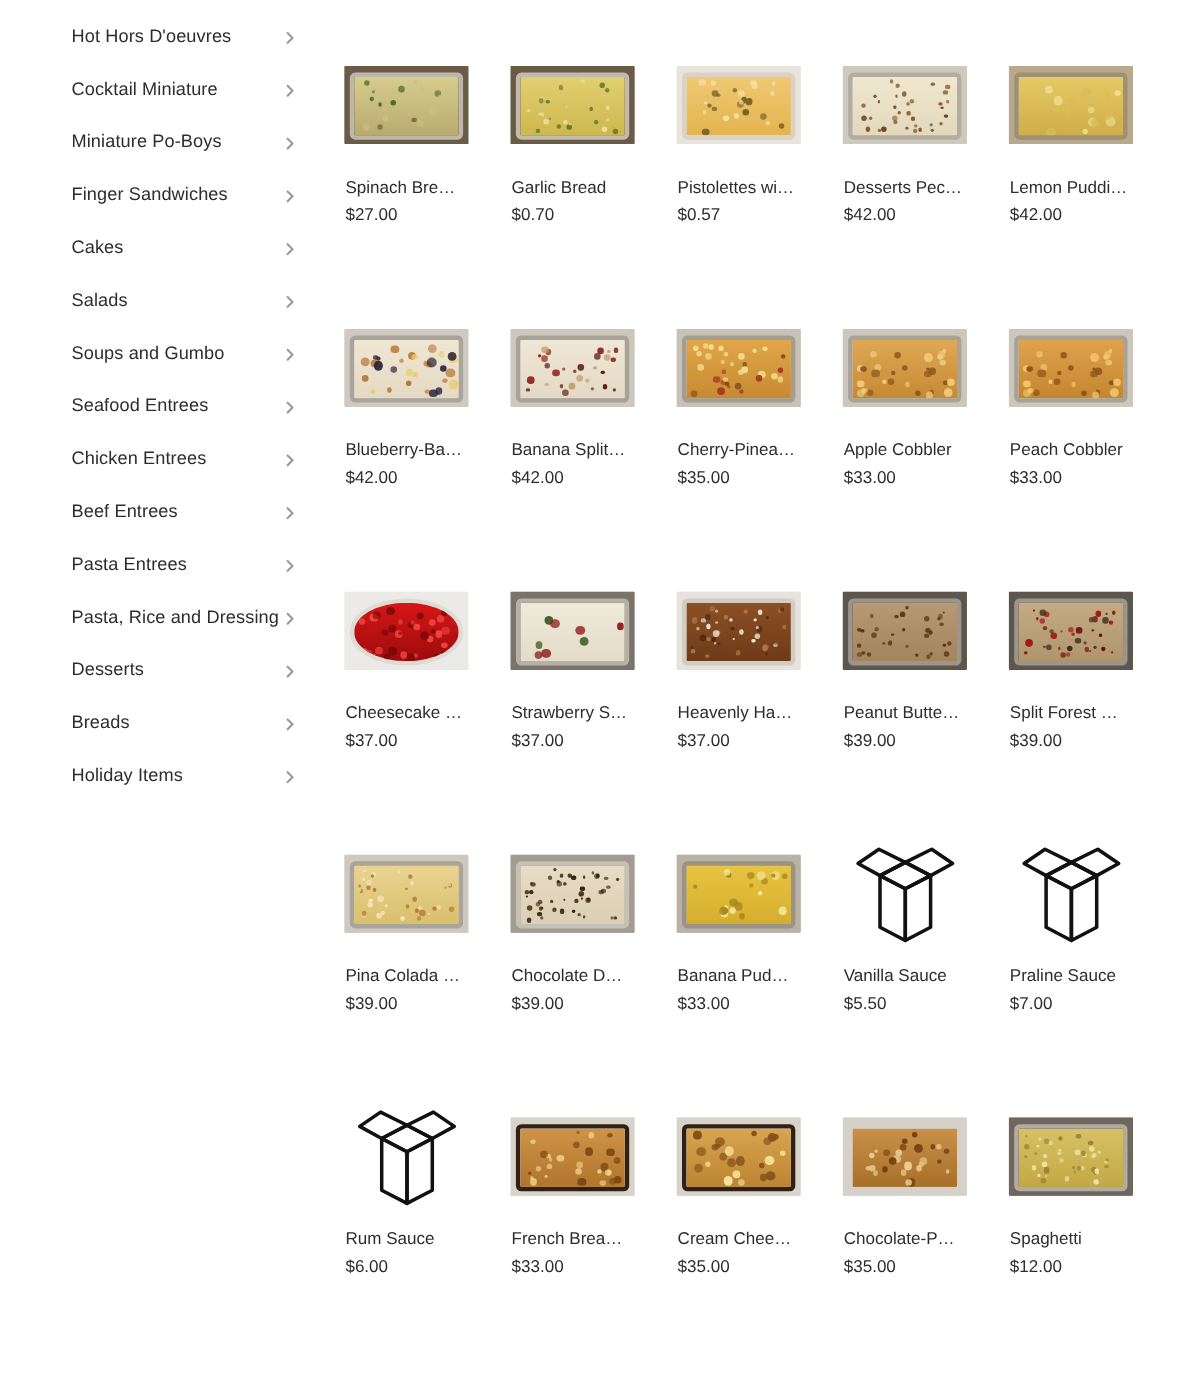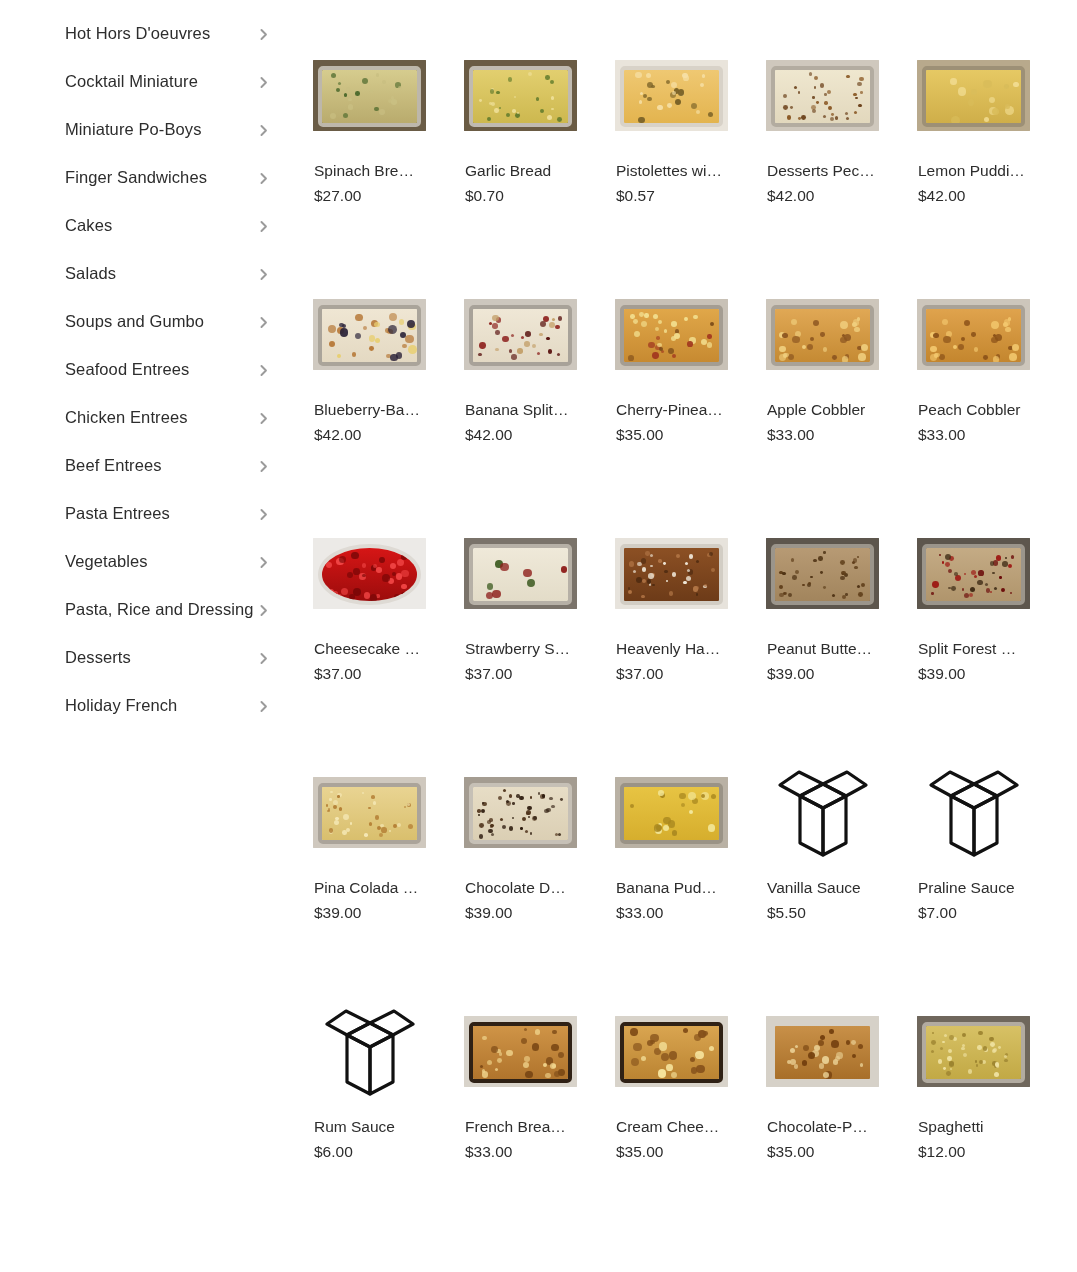--- a/index.html
+++ b/index.html
@@ -253,45 +253,45 @@
         </li>
         <li class="cat-item">
           <span class="cat-label">Pasta Entrees</span>
           <span class="chev">
             <svg viewBox="0 0 16 16" fill="none" xmlns="http://www.w3.org/2000/svg">
               <path d="M5.5 2.5L11 8l-5.5 5.5" stroke="currentColor" stroke-width="2.4" stroke-linecap="round" stroke-linejoin="round"></path>
             </svg>
           </span>
         </li>
         <li class="cat-item">
-          <span class="cat-label">Vegetables</span>
-          <span class="chev">
-            <svg viewBox="0 0 16 16" fill="none" xmlns="http://www.w3.org/2000/svg">
-              <path d="M5.5 2.5L11 8l-5.5 5.5" stroke="currentColor" stroke-width="2.4" stroke-linecap="round" stroke-linejoin="round"></path>
-            </svg>
-          </span>
-        </li>
-        <li class="cat-item">
           <span class="cat-label">Pasta, Rice and Dressing</span>
           <span class="chev">
             <svg viewBox="0 0 16 16" fill="none" xmlns="http://www.w3.org/2000/svg">
               <path d="M5.5 2.5L11 8l-5.5 5.5" stroke="currentColor" stroke-width="2.4" stroke-linecap="round" stroke-linejoin="round"></path>
             </svg>
           </span>
         </li>
         <li class="cat-item">
           <span class="cat-label">Desserts</span>
           <span class="chev">
             <svg viewBox="0 0 16 16" fill="none" xmlns="http://www.w3.org/2000/svg">
               <path d="M5.5 2.5L11 8l-5.5 5.5" stroke="currentColor" stroke-width="2.4" stroke-linecap="round" stroke-linejoin="round"></path>
             </svg>
           </span>
         </li>
         <li class="cat-item">
-          <span class="cat-label">Holiday French</span>
+          <span class="cat-label">Breads</span>
+          <span class="chev">
+            <svg viewBox="0 0 16 16" fill="none" xmlns="http://www.w3.org/2000/svg">
+              <path d="M5.5 2.5L11 8l-5.5 5.5" stroke="currentColor" stroke-width="2.4" stroke-linecap="round" stroke-linejoin="round"></path>
+            </svg>
+          </span>
+        </li>
+        <li class="cat-item">
+          <span class="cat-label">Holiday Items</span>
           <span class="chev">
             <svg viewBox="0 0 16 16" fill="none" xmlns="http://www.w3.org/2000/svg">
               <path d="M5.5 2.5L11 8l-5.5 5.5" stroke="currentColor" stroke-width="2.4" stroke-linecap="round" stroke-linejoin="round"></path>
             </svg>
           </span>
         </li>
       </ul>
   </nav>
 
   <main class="content">

